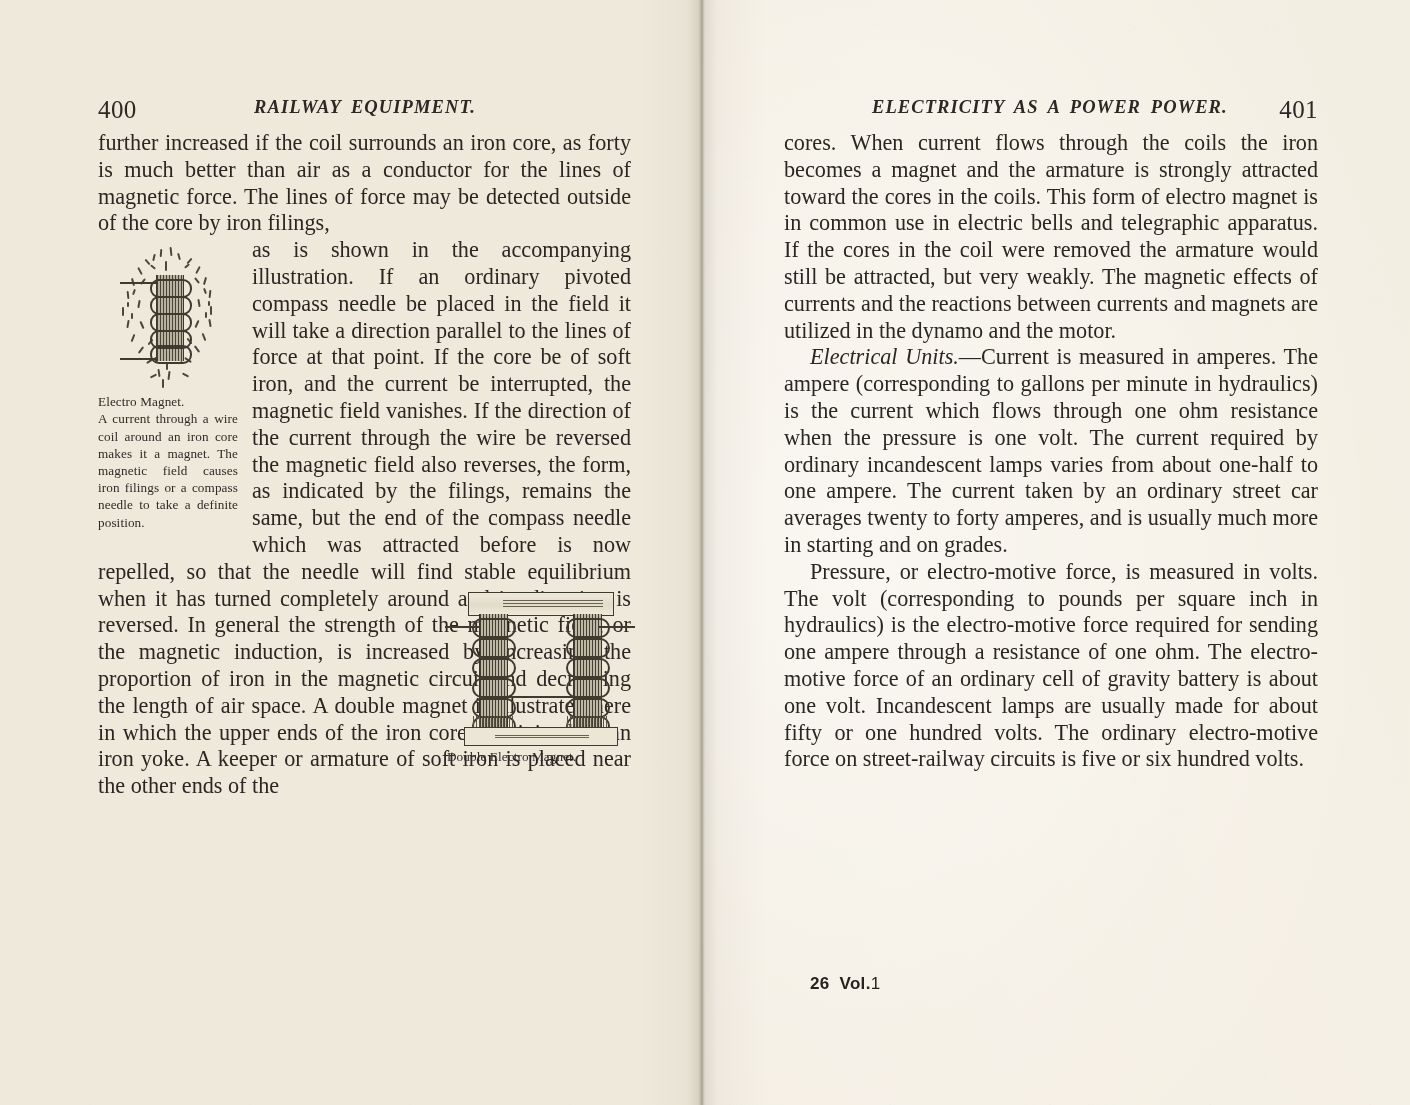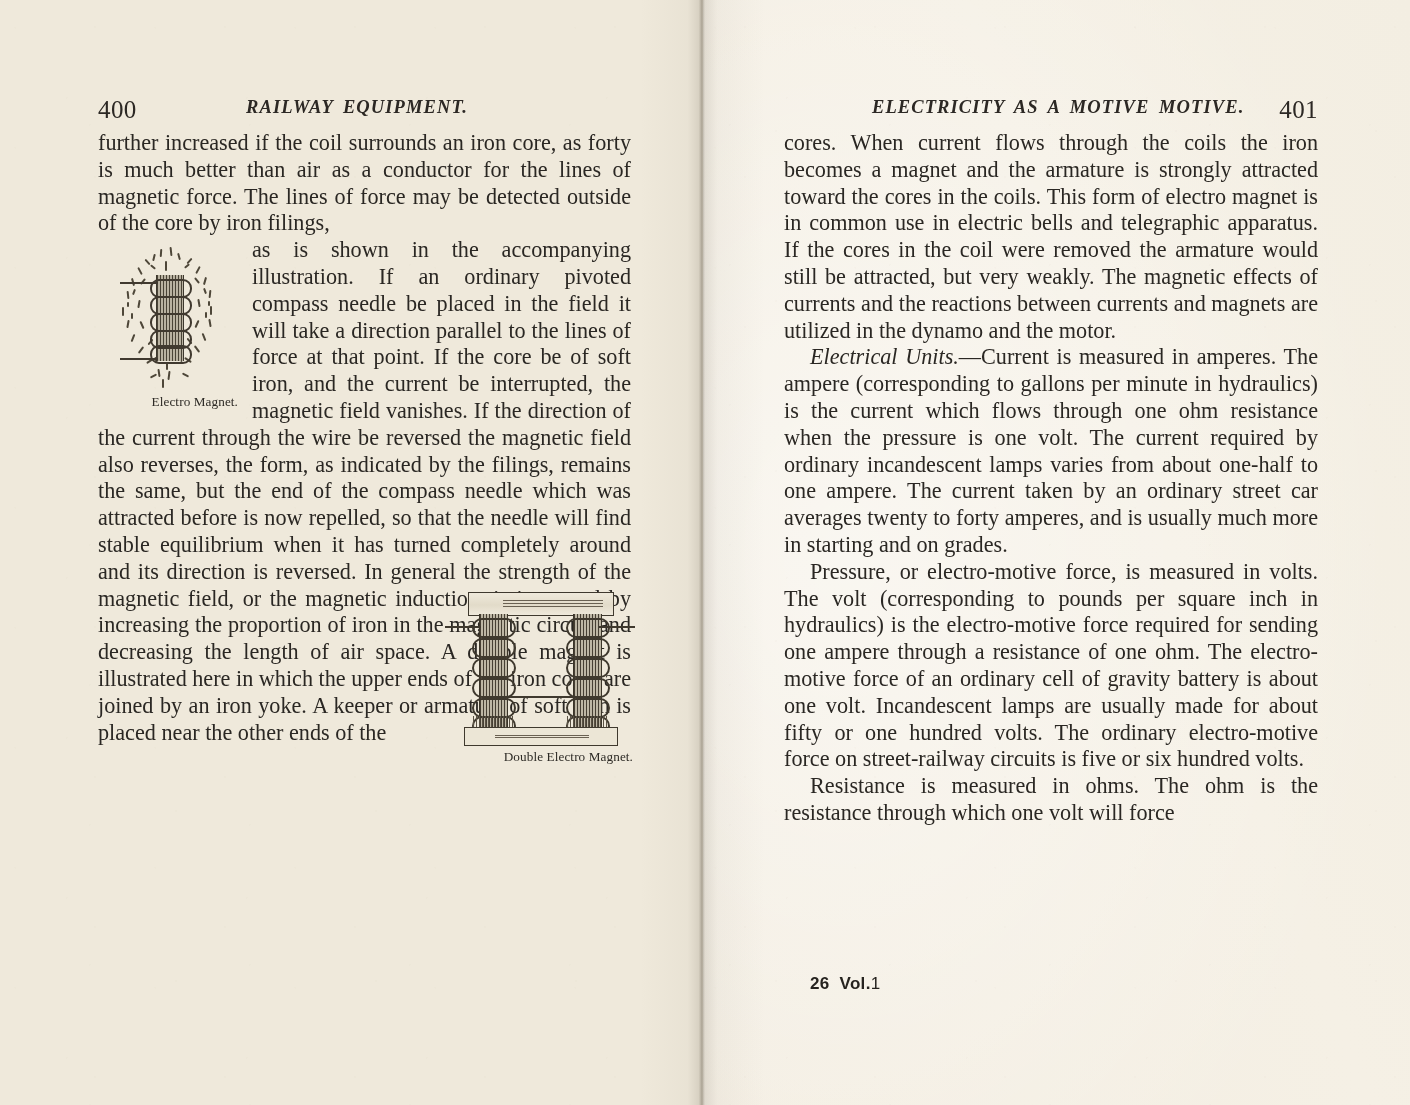--- a/index.html
+++ b/index.html
@@ -96,21 +96,21 @@
   .runhead {
     position: absolute;
     top: 1px;
     font-style: italic;
     font-weight: 700;
     font-size: 18.5px;
     letter-spacing: 1.1px;
     color: #2c2824;
     word-spacing: 4px;
   }
-  .runhead-left  { left: 148px; }
+  .runhead-left  { left: 156px; }
   .runhead-right { left: 88px; }
 
   
   .body-text {
     font-size: 22.2px;
     line-height: 26.8px;
     text-align: justify;
     text-justify: inter-word;
     color: #2a2723;
     hyphens: none;
@@ -131,21 +131,21 @@
     width: 140px;
     height: 148px;
   }
   .caption {
     font-size: 13.2px;
     line-height: 17.2px;
     text-align: justify;
     color: #2e2b26;
     letter-spacing: .1px;
   }
-  .caption .cap-lead { display: block; text-align: right; }
+  .caption .cap-lead { display: block; text-align: left; }
 
   
   .sol-core {
     position: absolute;
     left: 58px; top: 30px;
     width: 26px; height: 86px;
     background: repeating-linear-gradient(90deg,
       #4a4437 0px, #4a4437 1px, #b9b2a1 1px, #b9b2a1 3px);
     border-left: 1px solid #3d382e;
     border-right: 1px solid #3d382e;
@@ -345,20 +345,21 @@
           <div class="sol-loop" style="top:51px;"></div>
           <div class="sol-loop" style="top:68px;"></div>
           <div class="sol-loop" style="top:85px;"></div>
           <div class="sol-loop" style="top:100px;"></div>
           <div class="sol-lead" style="left:22px;top:37px;width:38px;"></div>
           <div class="sol-lead" style="left:22px;top:113px;width:38px;"></div>
         </div>
 
         <div class="caption">
           <span class="cap-lead">Electro Magnet.</span>
+          <span>A current through a wire coil around an iron core makes it a magnet.  The magnetic field causes iron filings or a compass needle to take a definite position.</span>
         </div>
       </div>
 
       <p>as is shown in the accompanying illustration.  If an ordinary pivoted compass needle be placed in the field it will take a direction parallel to the lines of force at that point.  If the core be of soft iron, and the current be interrupted, the magnetic field vanishes.  If the direction of the current through the wire be reversed the magnetic field also reverses, the form, as indicated by the filings, remains the same, but the end of the compass needle which was attracted before is now repelled, so that the needle will find stable equilibrium when it has turned completely around and its direction is reversed.  In general the strength of the magnetic field, or the magnetic induction, is increased by increasing the proportion of iron in the magnetic circuit and decreasing the length of air space.  A double magnet is illustrated here in which the upper ends of the iron cores are joined by an iron yoke.  A keeper or armature of soft iron is placed near the other ends of the</p>
     </div>
   </div>
 
   <div id="fig-double">
     <div class="art">
       <div class="dm-yoke"></div>
@@ -390,32 +391,31 @@
     </div>
 
     <div class="caption">
       <span class="cap-lead">Double Electro Magnet.</span>
     </div>
   </div>
 
   <div class="col" id="col-right">
 
     <div class="headline">
-      <span class="runhead runhead-right">ELECTRICITY AS A MOTIVE MOTIVE.</span>
+      <span class="runhead runhead-right">ELECTRICITY AS A POWER POWER.</span>
       <span class="folio folio-right">401</span>
     </div>
 
     <div class="body-text">
       <p>cores.  When current flows through the coils the iron becomes a magnet and the armature is strongly attracted toward the cores in the coils.  This form of electro magnet is in common use in electric bells and telegraphic apparatus.  If the cores in the coil were removed the armature would still be attracted, but very weakly.  The magnetic effects of currents and the reactions between currents and magnets are utilized in the dynamo and the motor.</p>
 
       <p class="indent"><span class="run-in">Electrical Units.</span><span>—Current is measured in amperes.  The ampere (corresponding to gallons per minute in hydraulics) is the current which flows through one ohm resistance when the pressure is one volt.  The current required by ordinary incandescent lamps varies from about one-half to one ampere.  The current taken by an ordinary street car averages twenty to forty amperes, and is usually much more in starting and on grades.</span></p>
 
       <p class="indent">Pressure, or electro-motive force, is measured in volts.  The volt (corresponding to pounds per square inch in hydraulics) is the electro-motive force required for sending one ampere through a resistance of one ohm.  The electro-motive force of an ordinary cell of gravity battery is about one volt.  Incandescent lamps are usually made for about fifty or one hundred volts.  The ordinary electro-motive force on street-railway circuits is five or six hundred volts.</p>
 
-      <p class="indent">Resistance is measured in ohms.  The ohm is the resistance through which one volt will force</p>
     </div>
   </div>
 
   <div id="sig">
     <span>26</span>&nbsp;&nbsp;<span class="vol">Vol.</span><span class="volnum">1</span>
   </div>
 
 </div>
 
 </body></html>

